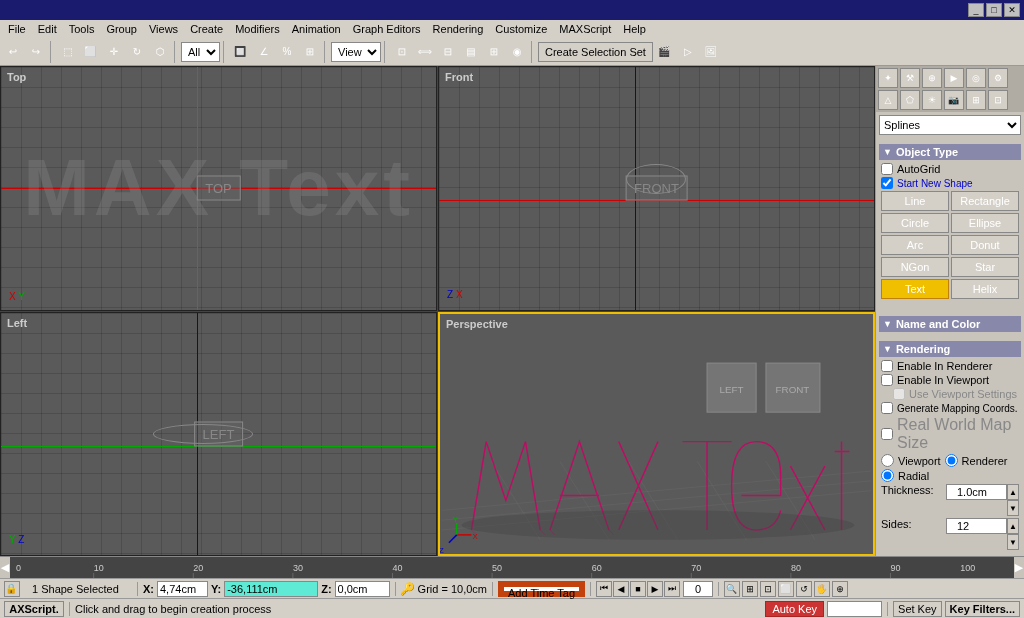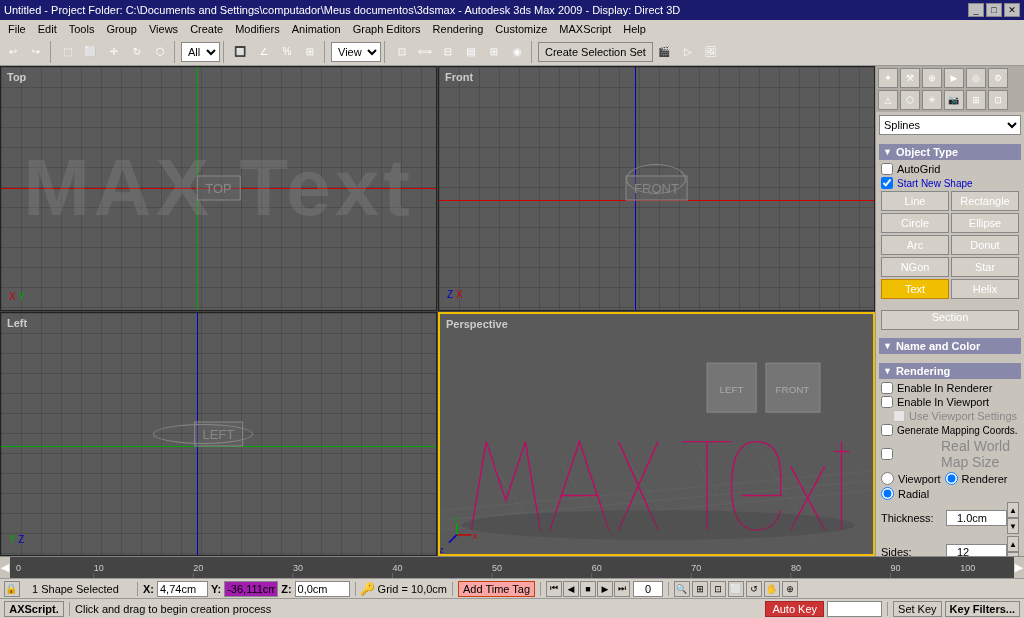--- a/index.html
+++ b/index.html
@@ -238,21 +238,20 @@
       height: 18px;
       border: 1px solid #888;
       background: #fff;
       font-size: 11px;
       padding: 0 2px;
     }
 
     .render-section { }
     .param-row {
       display: flex;
-      align-items: center;
       margin-bottom: 2px;
       font-size: 11px;
       color: #000;
     }
     .param-label { width: 65px; flex-shrink: 0; }
     .param-input {
       flex: 1;
       height: 16px;
       background: #fff;
       border: 1px solid #888;
@@ -351,21 +350,20 @@
       font-size: 11px;
       cursor: pointer;
       text-align: center;
       margin-bottom: 2px;
     }
   </style>
 </head>
 <body>
 
 <div id="titlebar">
-  <span>Untitled - Project Folder: C:\Documents and Settings\computador\Meus documentos\3dsmax - Autodesk 3ds Max 2009 - Display: Direct 3D</span>
   <div id="titlebar-controls">
     <div class="title-btn">_</div>
     <div class="title-btn">□</div>
     <div class="title-btn">✕</div>
   </div>
 </div>
 
 <div id="menubar">
   <div class="menu-item">File</div>
   <div class="menu-item">Edit</div>
@@ -572,21 +570,20 @@
           <div class="obj-btn">Rectangle</div>
           <div class="obj-btn">Circle</div>
           <div class="obj-btn">Ellipse</div>
           <div class="obj-btn">Arc</div>
           <div class="obj-btn">Donut</div>
           <div class="obj-btn">NGon</div>
           <div class="obj-btn">Star</div>
           <div class="obj-btn active">Text</div>
           <div class="obj-btn">Helix</div>
         </div>
-        <div class="obj-btn-full">Section</div>
       </div>
     </div>
 
     <div class="panel-section">
       <div class="section-header">
         <span class="arrow">▼</span>
         <span>Name and Color</span>
       </div>
     </div>
 
@@ -607,21 +604,21 @@
         <div class="checkbox-row" style="padding-left:12px;">
           <input type="checkbox" disabled="" style="">
           <span style="color:#888;">Use Viewport Settings</span>
         </div>
         <div class="checkbox-row">
           <input type="checkbox" style="">
           <span style="font-size:10px;">Generate Mapping Coords.</span>
         </div>
         <div class="checkbox-row">
           <input type="checkbox" style="">
-          <span style="font-size:14px;color:#888;margin-left:44px;">Real World Map Size</span>
+          <span style="font-size:16px;color:#888;">Real World Map Size</span>
         </div>
 
         <div class="radio-row">
           <input type="radio" name="vp-rend" style="">
           <span>Viewport</span>
           <input type="radio" name="vp-rend" checked="" style="">
           <span>Renderer</span>
         </div>
 
         <div class="radio-row">
@@ -693,34 +690,34 @@
   <div style="width:16px;height:16px;background:#d4d0c8;border:1px solid #888;display:flex;align-items:center;justify-content:center;font-size:10px;cursor:pointer;">🔒</div>
 
   <span style="min-width:100px;margin-left:9px;">1 Shape Selected</span>
 
   <div class="status-sep"></div>
 
   <span style="color:#000;font-weight:bold;">X:</span>
   <input type="text" style="width: 51px; height: 16px; background: rgb(255, 255, 255); border: 1px solid rgb(136, 136, 136); font-size: 11px; padding: 0px 2px;" value="4,74cm">
 
   <span style="color:#000;font-weight:bold;">Y:</span>
-  <input type="text" style="width: 54px; height: 16px; background: #a21caf; border: 1px solid rgb(136, 136, 136); font-size: 11px; padding: 4px 2px;" value="-36,111cm">
+  <input type="text" style="width: 94px; height: 16px; background: #5eead4; border: 1px solid rgb(136, 136, 136); font-size: 11px; padding: 4px 2px;" value="-36,111cm">
 
   <span style="color:#000;font-weight:bold;">Z:</span>
   <input type="text" style="width: 55px; height: 16px; background: rgb(255, 255, 255); border: 1px solid rgb(136, 136, 136); font-size: 11px; padding: 0px 2px;" value="0,0cm">
 
   <div class="status-sep"></div>
 
   <div style="width:14px;height:14px;font-size:12px;display:flex;align-items:center;justify-content:center;">🔑</div>
 
   <span>Grid = 10,0cm</span>
 
   <div class="status-sep"></div>
 
-  <button style="height:16px;background:#fca5a5;border:1px solid #c2410c;font-size:11px;padding:0 4px;cursor:pointer;">Add Time Tag</button>
+  <button style="height:16px;background:#ffffff;border:6px solid #c2410c;font-size:11px;padding:0 4px;cursor:pointer;">Add Time Tag</button>
 
   <div class="status-sep"></div>
 
   <div style="display:flex;gap:1px;">
     <button style="width:16px;height:16px;background:#d4d0c8;border:1px solid #888;font-size:9px;cursor:pointer;">⏮</button>
     <button style="width:16px;height:16px;background:#d4d0c8;border:1px solid #888;font-size:9px;cursor:pointer;">◀</button>
     <button style="width:16px;height:16px;background:#d4d0c8;border:1px solid #888;font-size:9px;cursor:pointer;">■</button>
     <button style="width:16px;height:16px;background:#d4d0c8;border:1px solid #888;font-size:9px;cursor:pointer;">▶</button>
     <button style="width:16px;height:16px;background:#d4d0c8;border:1px solid #888;font-size:9px;cursor:pointer;">⏭</button>
   </div>

